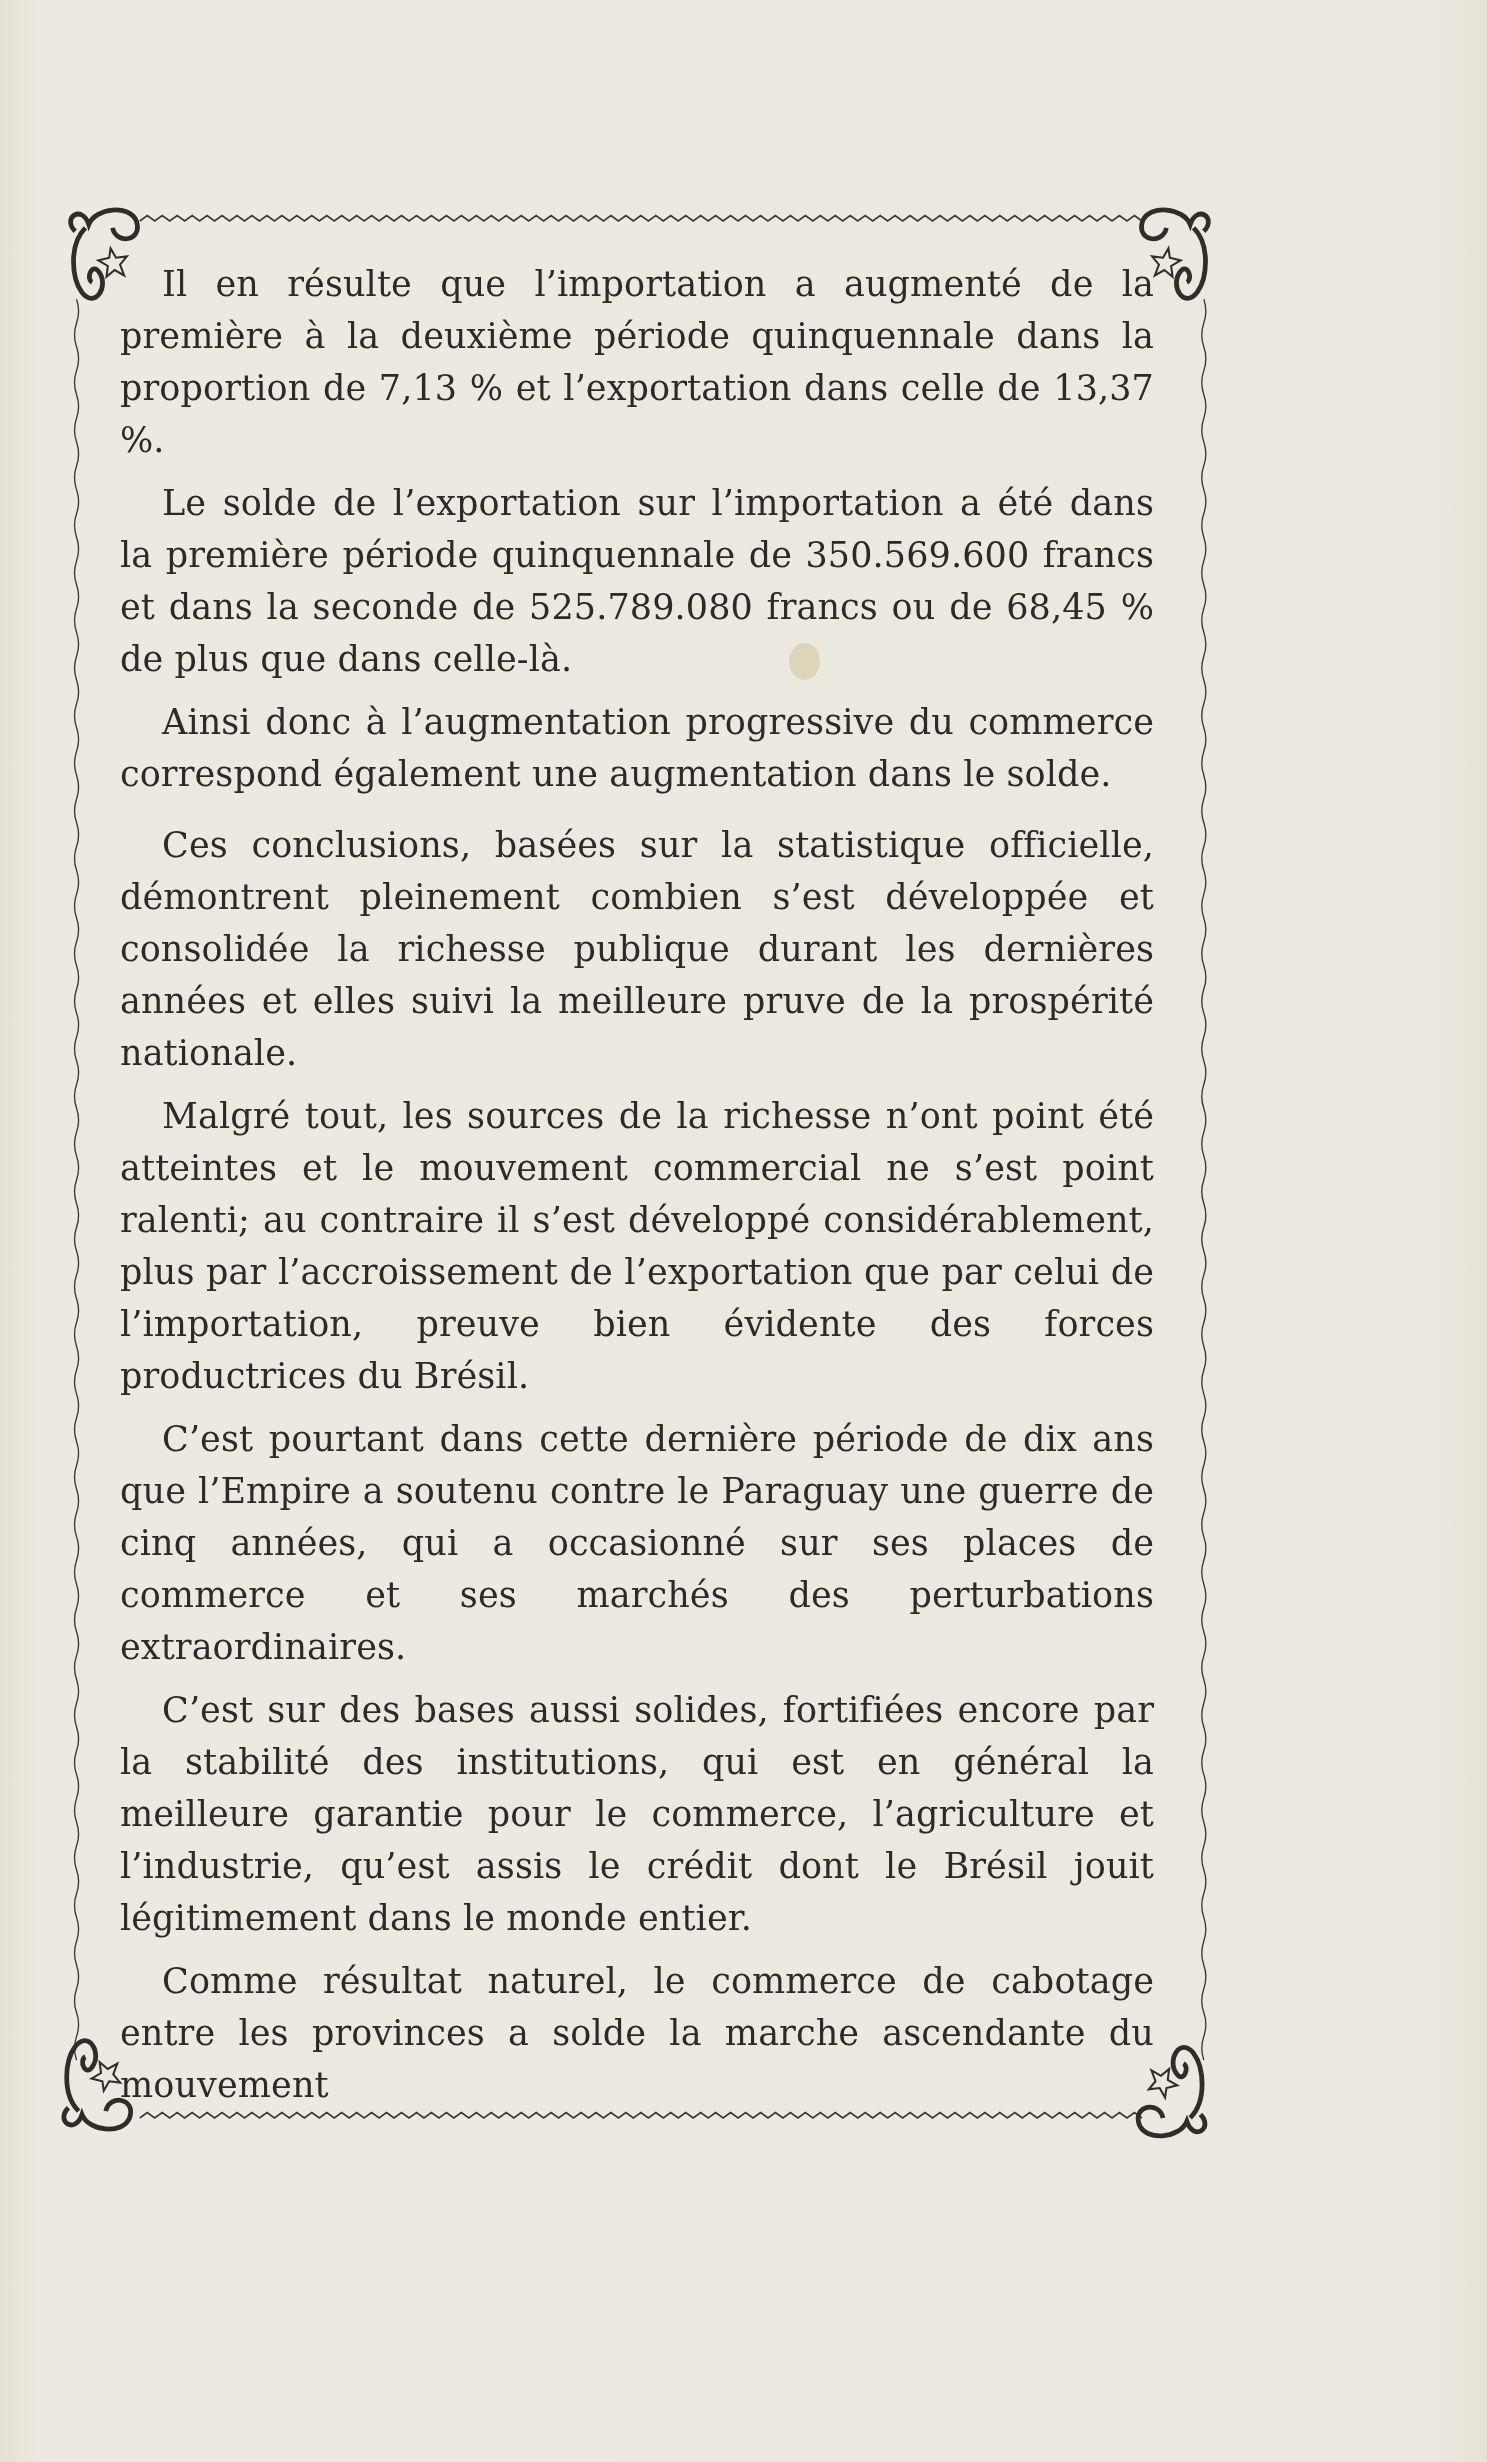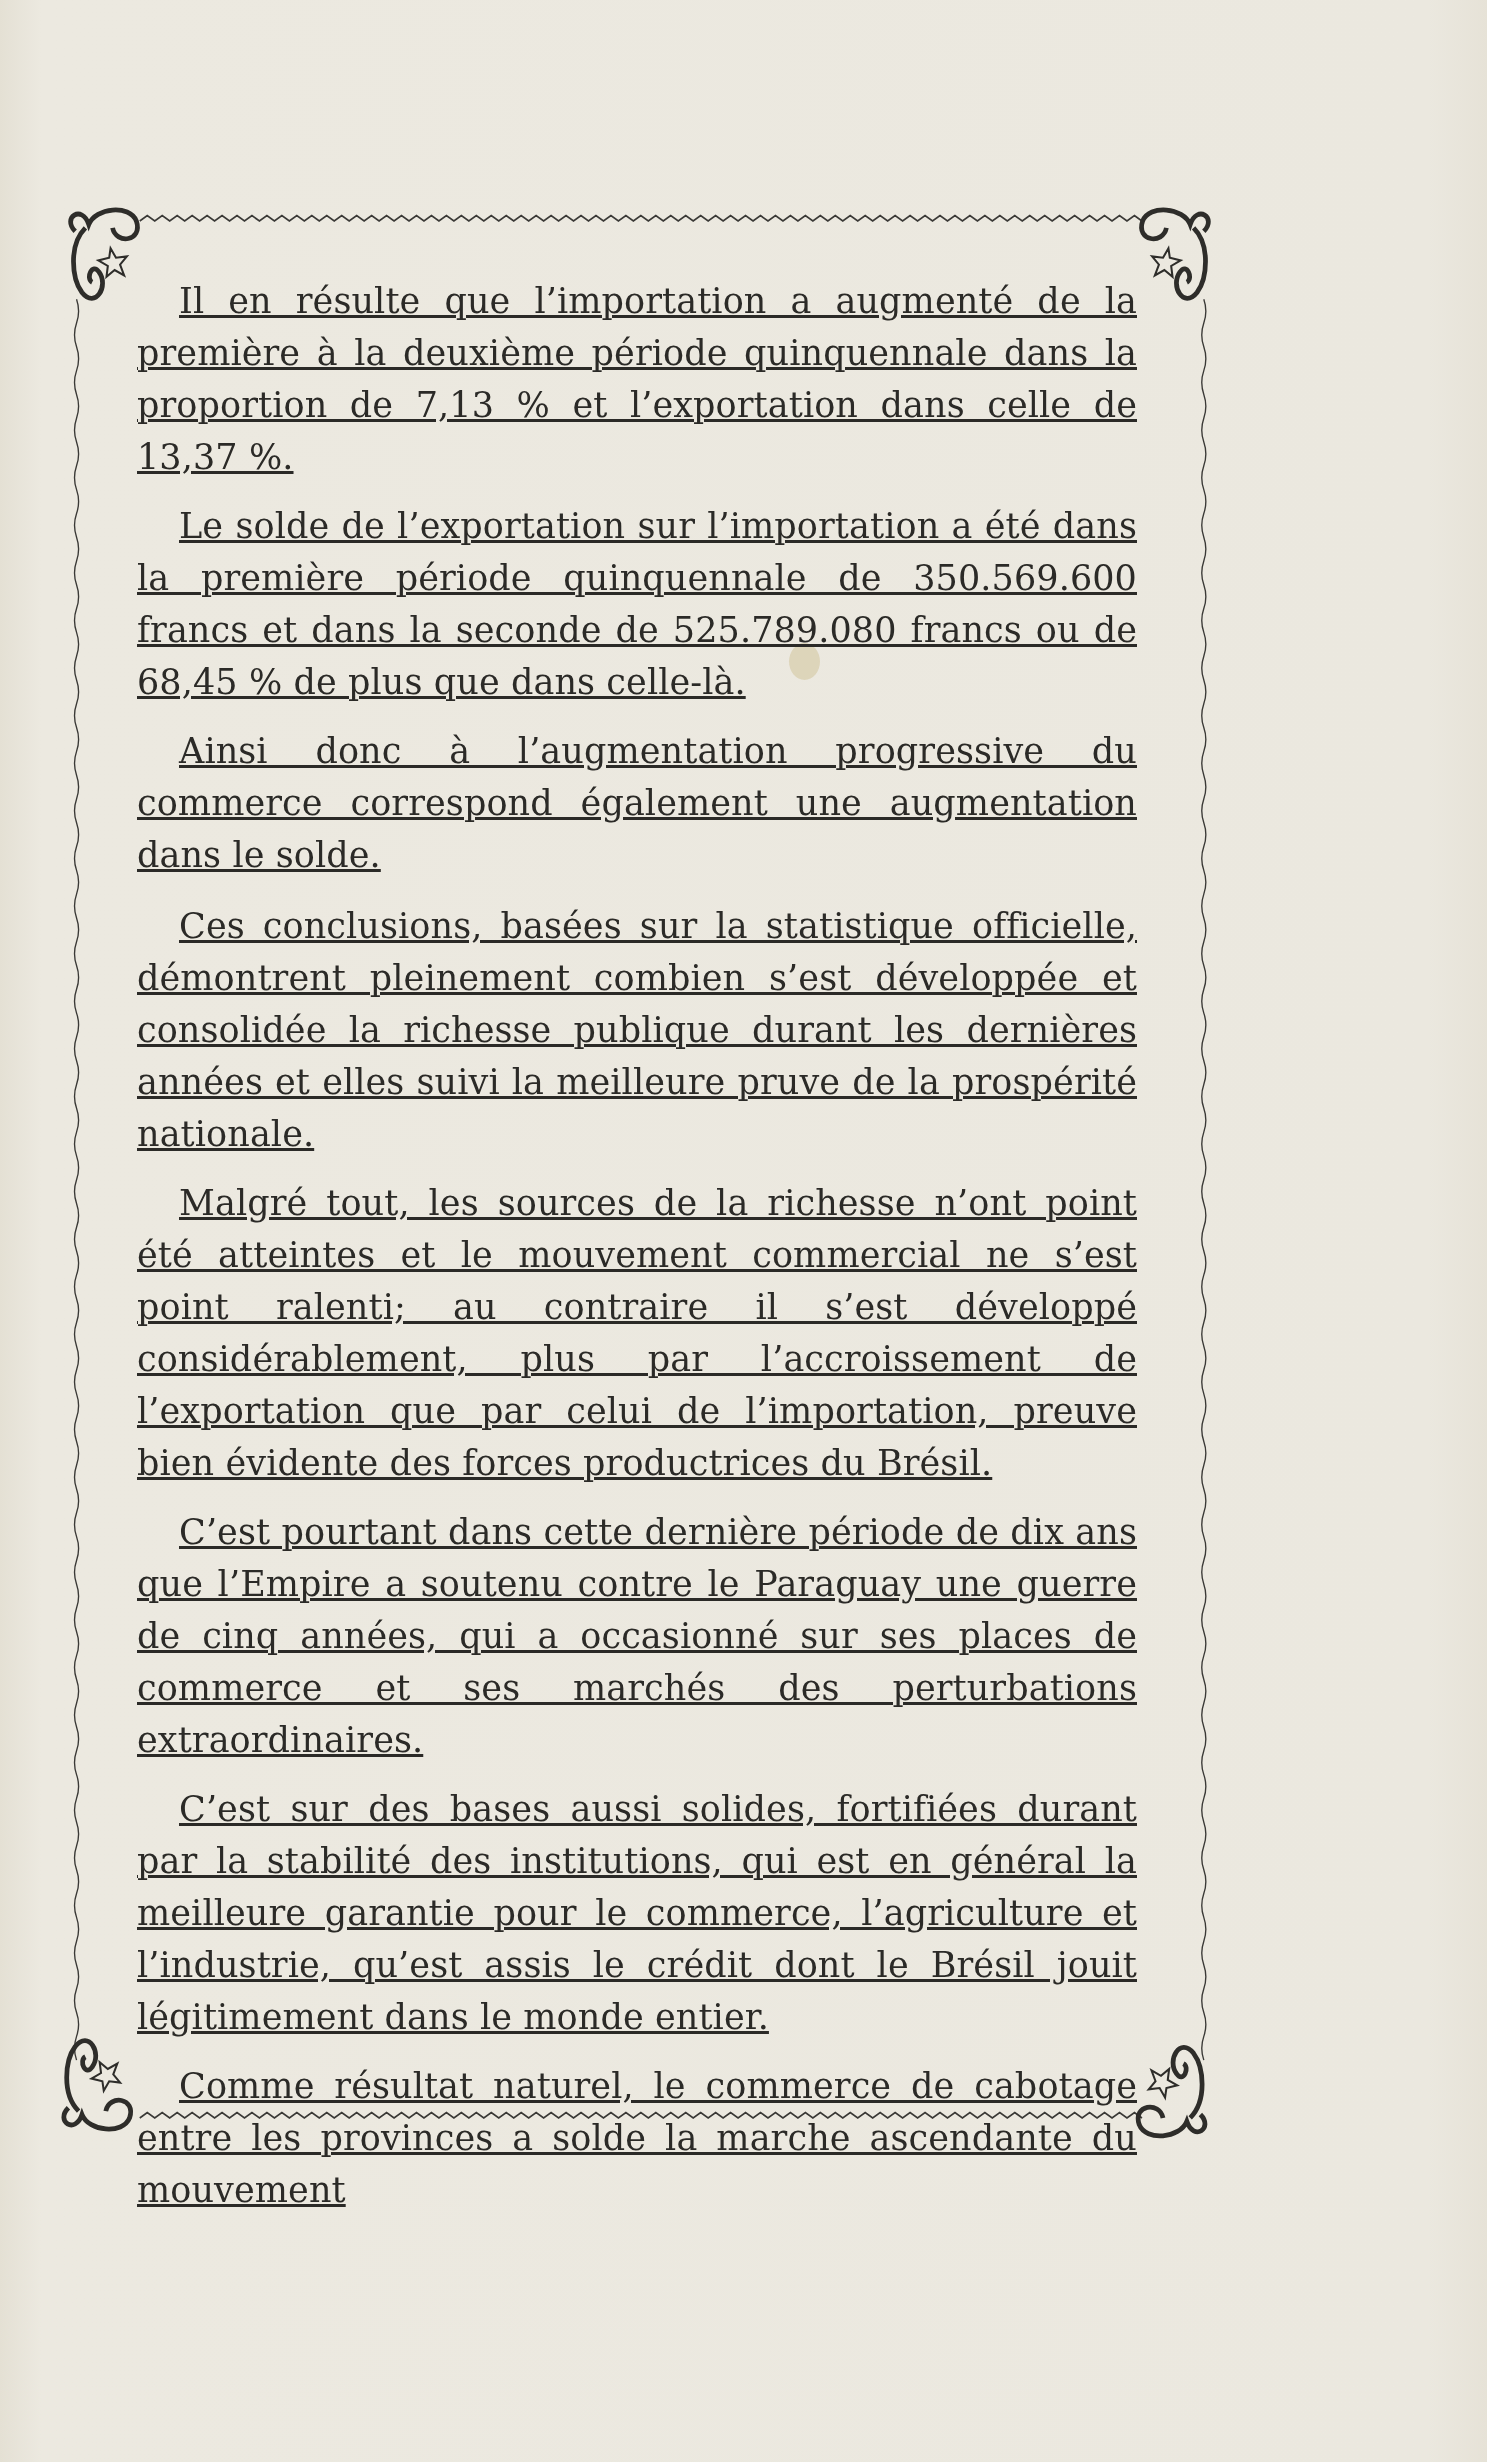--- a/index.html
+++ b/index.html
@@ -20,21 +20,21 @@
   .frame svg { position:absolute; left:0; top:0; }
   .text-block {
     position:absolute; left:120px; top:258px; width:1034px;
     font-size:35px; line-height:52px;
     text-align:justify;
     letter-spacing:0.1px;
   }
   .page-number {
     text-align:center; font-size:38px; margin-bottom:4.1px; letter-spacing:0.7px;
   }
-  .para { margin:17px; text-indent:42px;text-decoration:underline; }
+  .para { margin:0; text-indent:42px; }
   .para.gap { margin-top:11px; }
   .stain {
     position:absolute; left:789px; top:643px; width:31px; height:37px;
     border-radius:50%; background:#d9cfb0; opacity:0.8;
   }
 </style>
 </head>
 <body>
 
 <div class="page-bg"></div>
@@ -72,16 +72,16 @@
 
 <div class="stain"></div>
 
 <div class="text-block">
   <p class="para">Il en résulte que l’importation a augmenté de la première à la deuxième période quinquennale dans la proportion de 7,13 % et l’exportation dans celle de 13,37 %.</p>
   <p class="para gap">Le solde de l’exportation sur l’importation a été dans la première période quinquennale de 350.569.600 francs et dans la seconde de 525.789.080 francs ou de 68,45 % de plus que dans celle-là.</p>
   <p class="para gap">Ainsi donc à l’augmentation progressive du commerce correspond également une augmentation dans le solde.</p>
   <p class="para gap" style="margin-top:19px">Ces conclusions, basées sur la statistique officielle, démontrent pleinement combien s’est développée et consolidée la richesse publique durant les dernières années et elles suivi la meilleure pruve de la prospérité nationale.</p>
   <p class="para gap">Malgré tout, les sources de la richesse n’ont point été atteintes et le mouvement commercial ne s’est point ralenti; au contraire il s’est développé considérablement, plus par l’accroissement de l’exportation que par celui de l’importation, preuve bien évidente des forces productrices du Brésil.</p>
   <p class="para gap">C’est pourtant dans cette dernière période de dix ans que l’Empire a soutenu contre le Paraguay une guerre de cinq années, qui a occasionné sur ses places de commerce et ses marchés des perturbations extraordinaires.</p>
-  <p class="para gap">C’est sur des bases aussi solides, fortifiées durant par la stabilité des institutions, qui est en général la meilleure garantie pour le commerce, l’agriculture et l’industrie, qu’est assis le crédit dont le Brésil jouit légitimement dans le monde entier.</p>
+  <p class="para gap">C’est sur des bases aussi solides, fortifiées encore par la stabilité des institutions, qui est en général la meilleure garantie pour le commerce, l’agriculture et l’industrie, qu’est assis le crédit dont le Brésil jouit légitimement dans le monde entier.</p>
   <p class="para gap" style="text-align-last:justify">Comme résultat naturel, le commerce de cabotage entre les provinces a solde la marche ascendante du mouvement</p>
 </div>
 
 
 </body></html>

